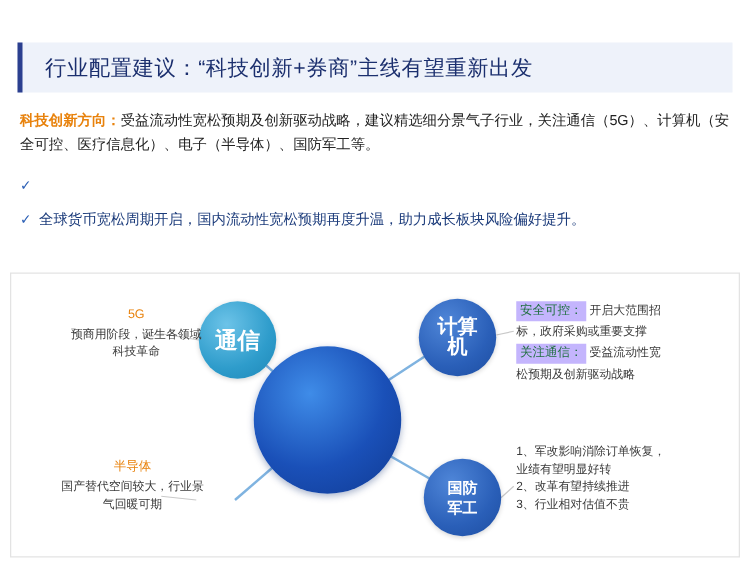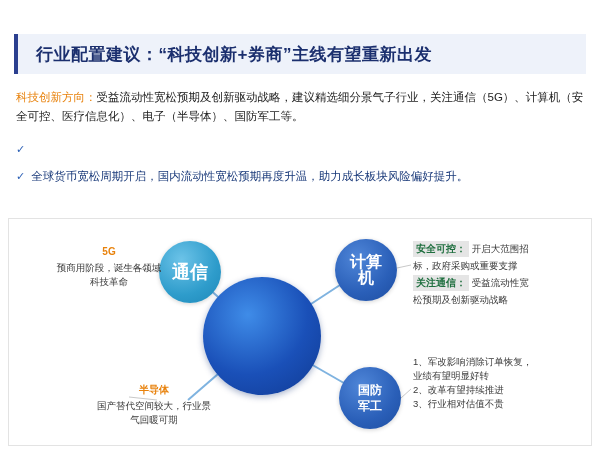--- a/index.html
+++ b/index.html
@@ -23,40 +23,40 @@
     width: 572px;
     height: 40px;
     background: #eef2fa;
     border-left: 4px solid #2b3f8f;
     box-sizing: border-box;
     display: flex;
     align-items: center;
   }
   .title-bar .title-text {
     font-size: 17px;
-    font-weight: bold;
+    font-weight: normal;
     color: #1b2f6e;
     letter-spacing: 0.5px;
     padding-left: 18px;
     white-space: nowrap;
   }
 
   
   .lead {
     position: absolute;
     left: 16px;
     top: 88px;
     width: 570px;
     font-size: 11.5px;
     line-height: 19px;
     color: #222222;
   }
   .lead .hl {
     color: #e8820c;
-    font-weight: normal;
+    font-weight: bold;
   }
 
   
   .bullets {
     position: absolute;
     left: 16px;
     top: 140px;
     width: 570px;
   }
   .bullet-row {
@@ -150,36 +150,36 @@
   
   .anno {
     position: absolute;
     font-size: 9.5px;
     line-height: 14px;
     color: #3a3a3a;
     width: 108px;
   }
   .anno .anno-title {
     color: #e8820c;
-    font-weight: bold;
+    font-weight: normal;
     font-size: 10px;
     margin-bottom: 2px;
     display: block;
   }
   .anno-5g { left: 46px; top: 26px; text-align: center; }
   .anno-5g .anno-title { text-align: center; }
-  .anno-semi { left: 40px; top: 164px; text-align: center; width: 114px; margin-left: 48px; }
+  .anno-semi { left: 40px; top: 148px; text-align: center; width: 114px; }
   .anno-semi .anno-title { text-align: center; }
 
   .anno-right-top {
     left: 404px; top: 22px; width: 120px; text-align: left;
   }
   .anno-right-top .anno-title {
     color: #1f6f3f;
-    background: #e5e5e5;
+    background: #c4b5fd;
     padding: 1px 3px;
     display: inline-block;
     font-size: 10px;
   }
   .anno-right-bottom {
     left: 404px; top: 122px; width: 124px; text-align: left;
   }
 
   
 </style>

